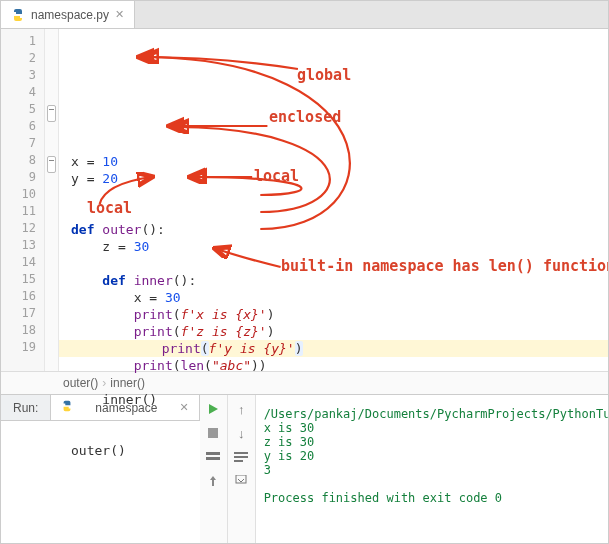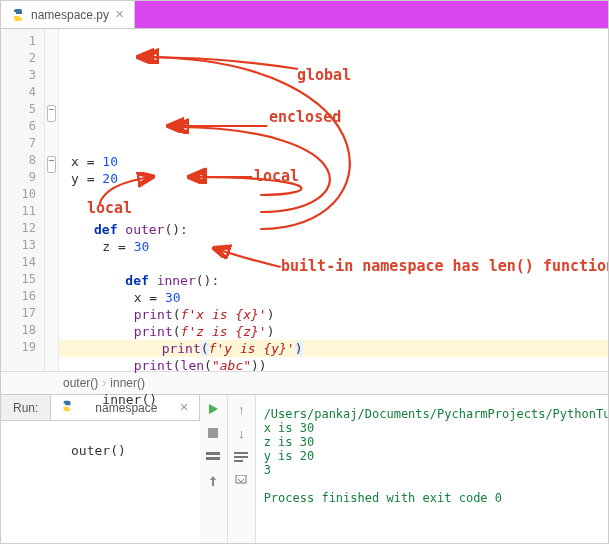--- a/index.html
+++ b/index.html
@@ -9,21 +9,21 @@
     background: #fff;
     color: #333;
     width: 609px;
     height: 544px;
     overflow: hidden;
     position: relative;
     border: 1px solid #ccc;
   }
   .tab-bar {
     height: 28px;
-    background: #d946ef;
+    background: #e5e5e5;
     border-bottom: 1px solid #ccc;
     display: flex;
     align-items: stretch;
   }
   .tab {
     display: flex;
     align-items: center;
     padding: 0 10px;
     background: #fff;
     border-right: 1px solid #ccc;
@@ -80,21 +80,21 @@
     position: relative;
     white-space: pre;
   }
   .code .line {
     height: 17px;
     line-height: 17px;
     padding-left: 12px;
     position: relative;
   }
   .code .line.hl { background: #fff7d6; padding-left: 40px; }
-  .kw { color: #0033b3; font-weight: bold; margin-left: 23px; }
+  .kw { color: #0033b3; font-weight: bold; }
   .num { color: #1750eb; }
   .fn { color: #7a1e8a; }
   .str { color: #b91c1c; font-style: italic; }
   .punct { color: #333; }
   .id { color: #333; }
   .caret-highlight { background:#e6f0ff; border-radius:2px;}
   .annotation {
     position: absolute;
     color: #d9432b;
     font-weight: bold;

